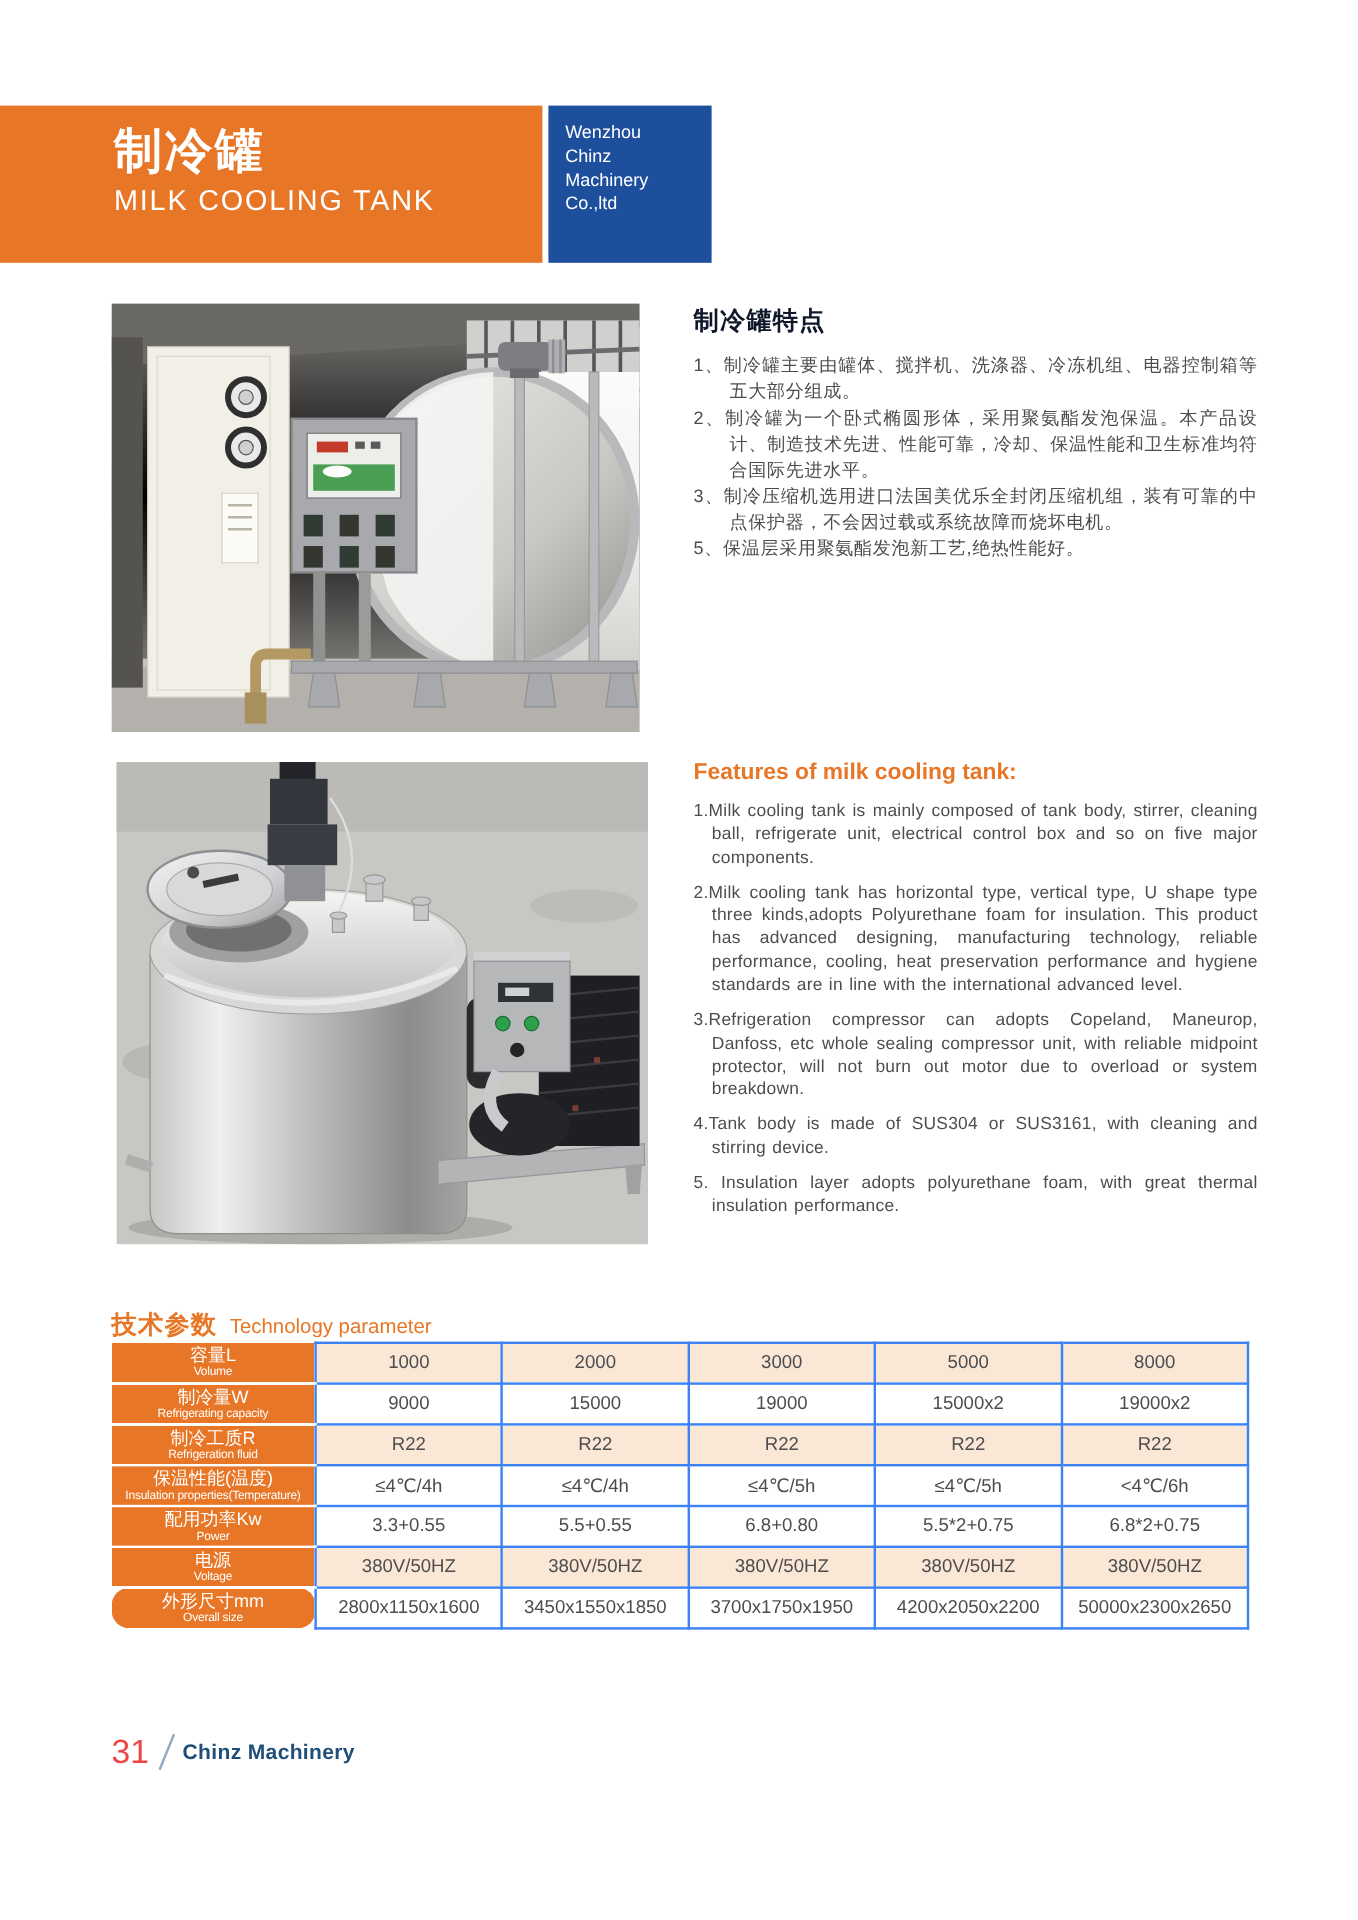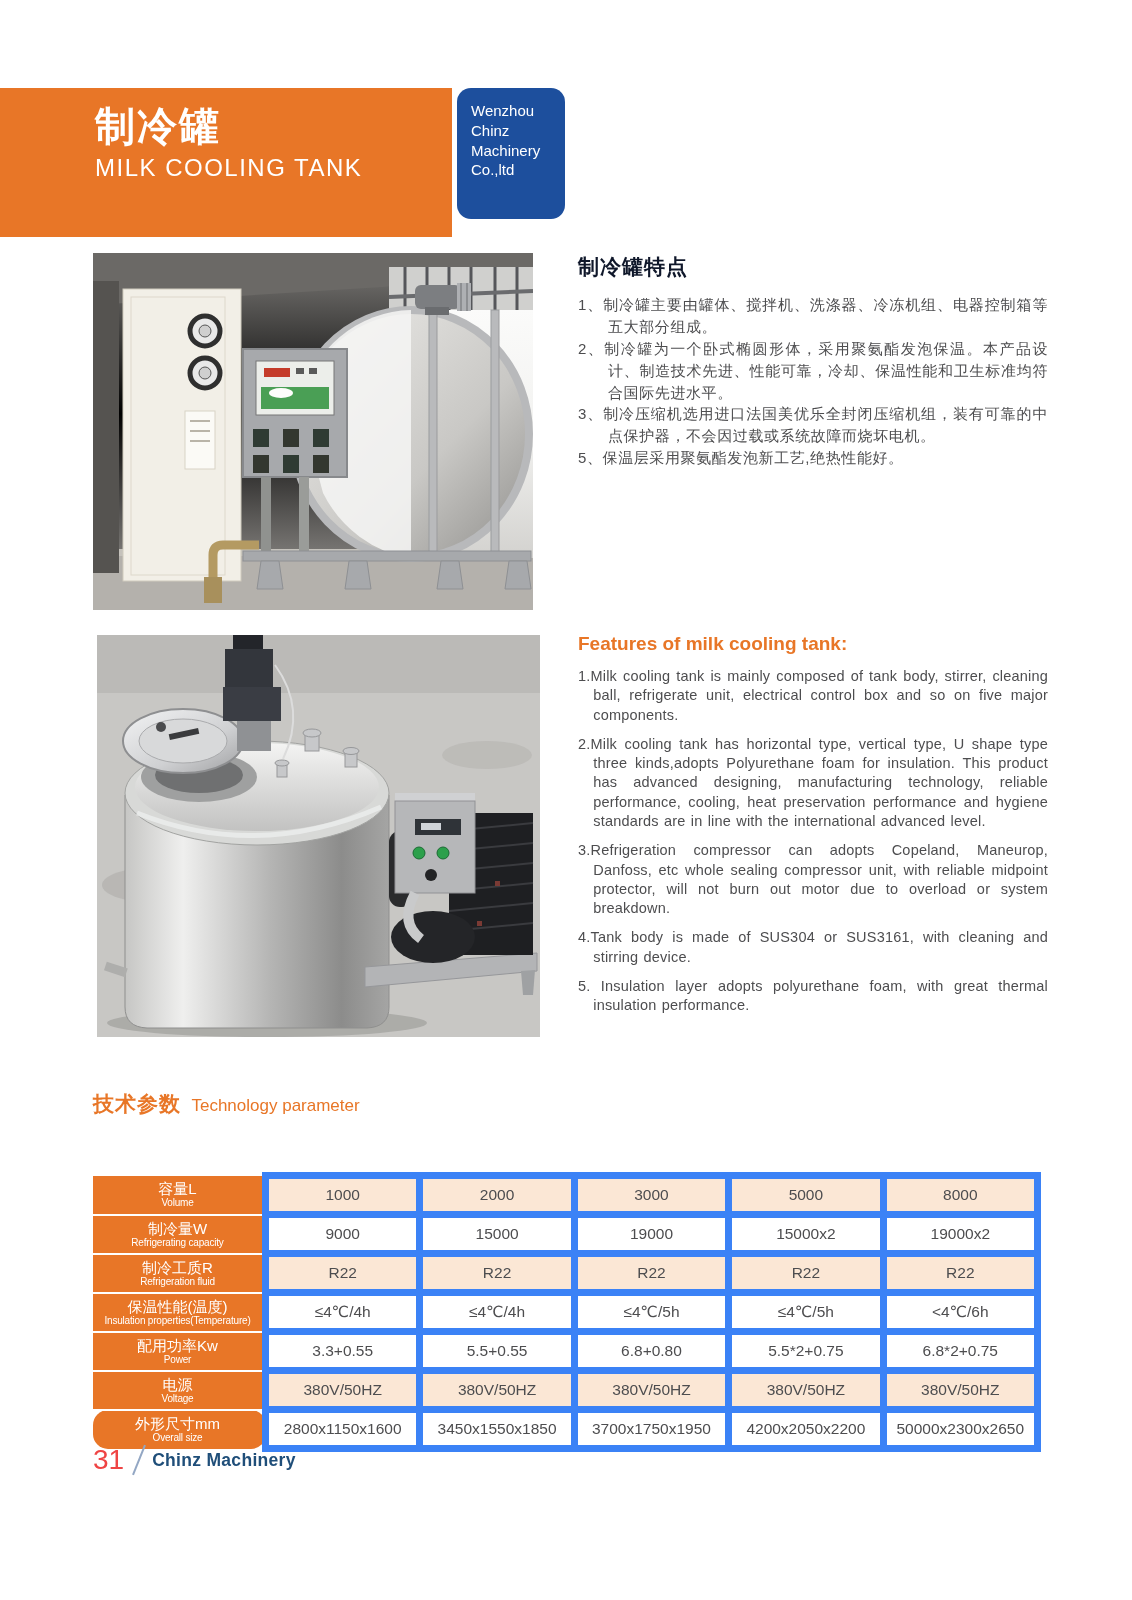--- a/index.html
+++ b/index.html
@@ -1,42 +1,42 @@
 <!DOCTYPE html>
 <html><head>
 <meta charset="utf-8">
 <style>
   html,body{margin:0;padding:0;background:#ffffff;}
   .page{
     position:relative;width:1132px;height:1600px;background:#ffffff;overflow:hidden;
     font-family:"Liberation Sans","DejaVu Sans",sans-serif;color:#4d4d4f;
   }
   
-  .hdr-orange{position:absolute;left:0;top:88px;width:452px;height:149px;background:#e87627;}
+  .hdr-orange{position:absolute;left:0;top:88px;width:452px;height:131px;background:#e87627;}
   .hdr-orange .t-zh{margin:16px 0 0 95px;font-size:40px;font-weight:700;color:#fff;line-height:1.1;letter-spacing:2px;}
   .hdr-orange .t-en{margin:6px 0 0 95px;font-size:24px;font-weight:400;color:#fff;letter-spacing:1.5px;}
-  .hdr-blue{position:absolute;left:457px;top:88px;width:108px;height:131px;background:#1d4f9d;box-sizing:border-box;padding:13px 8px 0 14px;border-radius:14px;}
+  .hdr-blue{position:absolute;left:457px;top:88px;width:136px;height:131px;background:#1d4f9d;box-sizing:border-box;padding:13px 8px 0 14px;}
   .hdr-blue .co-line{color:#fff;font-size:15px;line-height:1.32;font-weight:400;}
   
   .photo1{position:absolute;left:93px;top:253px;width:440px;height:357px;}
   .photo2{position:absolute;left:97px;top:635px;width:443px;height:402px;}
   .photo1 svg,.photo2 svg{display:block;width:100%;height:100%;}
   
   .feat-zh{position:absolute;left:578px;top:253px;width:470px;}
   .feat-zh .sec-title{font-size:21px;font-weight:700;color:#0f172a;margin-bottom:13px;letter-spacing:1px;}
   .zh-item{font-size:15px;line-height:1.46;letter-spacing:0.6px;color:#4d4d4f;padding-left:2em;text-indent:-2em;text-align:justify;}
   .feat-en{position:absolute;left:578px;top:633px;width:470px;}
   .feat-en .sec-title{font-size:19px;font-weight:700;color:#e87627;margin-bottom:12px;}
   .en-item{font-size:14.5px;line-height:1.33;color:#4d4d4f;text-align:justify;margin-bottom:10px;padding-left:1.05em;text-indent:-1.05em;letter-spacing:0.2px;word-spacing:1px;}
   
   .param-title{position:absolute;left:93px;top:1090px;white-space:nowrap;}
   .param-title .pt-zh{font-size:21px;font-weight:700;color:#e87627;letter-spacing:1px;}
   .param-title .pt-en{font-size:17px;font-weight:400;color:#e87627;margin-left:6px;}
-  .param-table{position:absolute;left:93px;top:1172px;width:948px;border-collapse:collapse;table-layout:fixed;}
-  .param-table td{border:7px solid #3b82f6;text-align:center;vertical-align:middle;height:30px;padding:1px 2px;overflow:hidden;}
+  .param-table{position:absolute;left:93px;top:1118px;width:948px;border-collapse:collapse;table-layout:fixed;}
+  .param-table td{border:2px solid #3b82f6;text-align:center;vertical-align:middle;height:30px;padding:1px 2px;overflow:hidden;}
   .param-table td.lbl{width:165px;background:#e87627;border:none;border-bottom:2px solid #ffffff;border-right:1px solid #a9abae;color:#fff;}
   .param-table tr:last-child td.lbl{border-bottom:none;border-radius:15px;}
   .param-table .lbl .zh{font-size:15px;line-height:1.15;}
   .param-table .lbl .en{font-size:10px;line-height:1.15;white-space:nowrap;letter-spacing:-0.2px;}
   .param-table td.val{font-size:15.5px;color:#4d4d4f;}
   .param-table tr.row-shade td.val{background:#fbe7d5;}
   .param-table tr.row-plain td.val{background:#ffffff;}
   
   .footer{position:absolute;left:93px;top:1444px;display:flex;align-items:center;}
   .footer .pg{font-size:28px;color:#ef4444;font-weight:400;}

